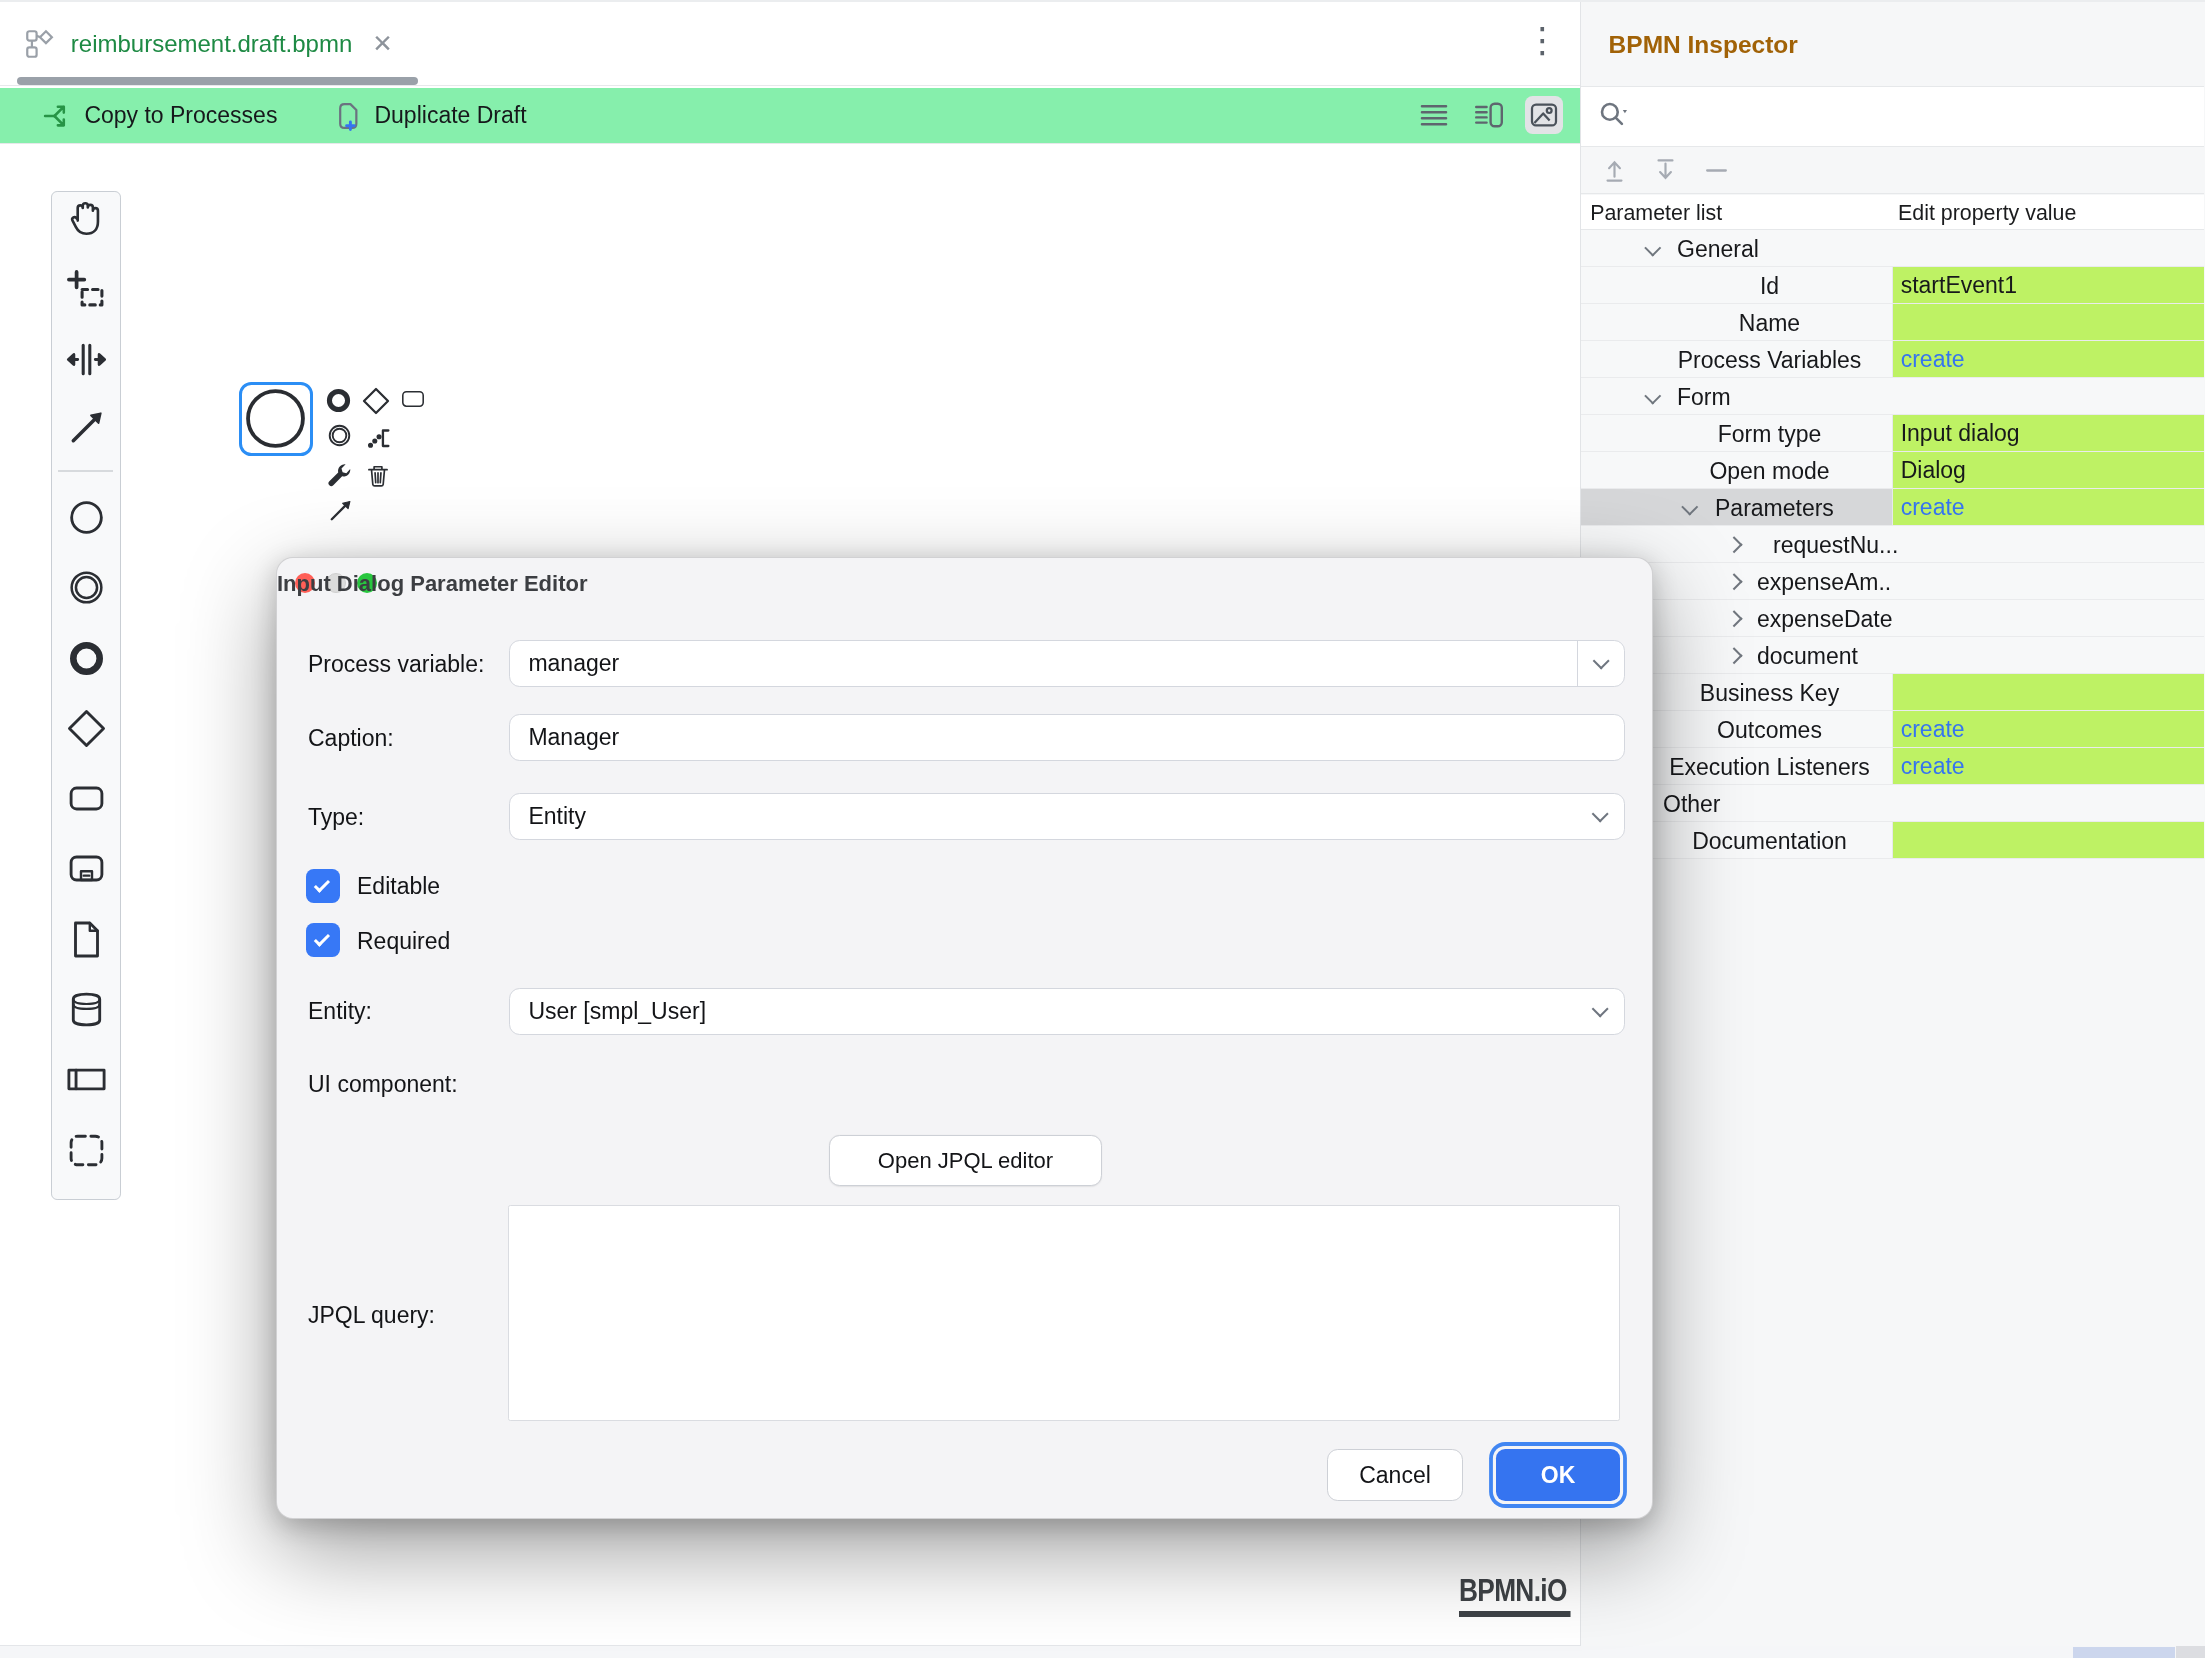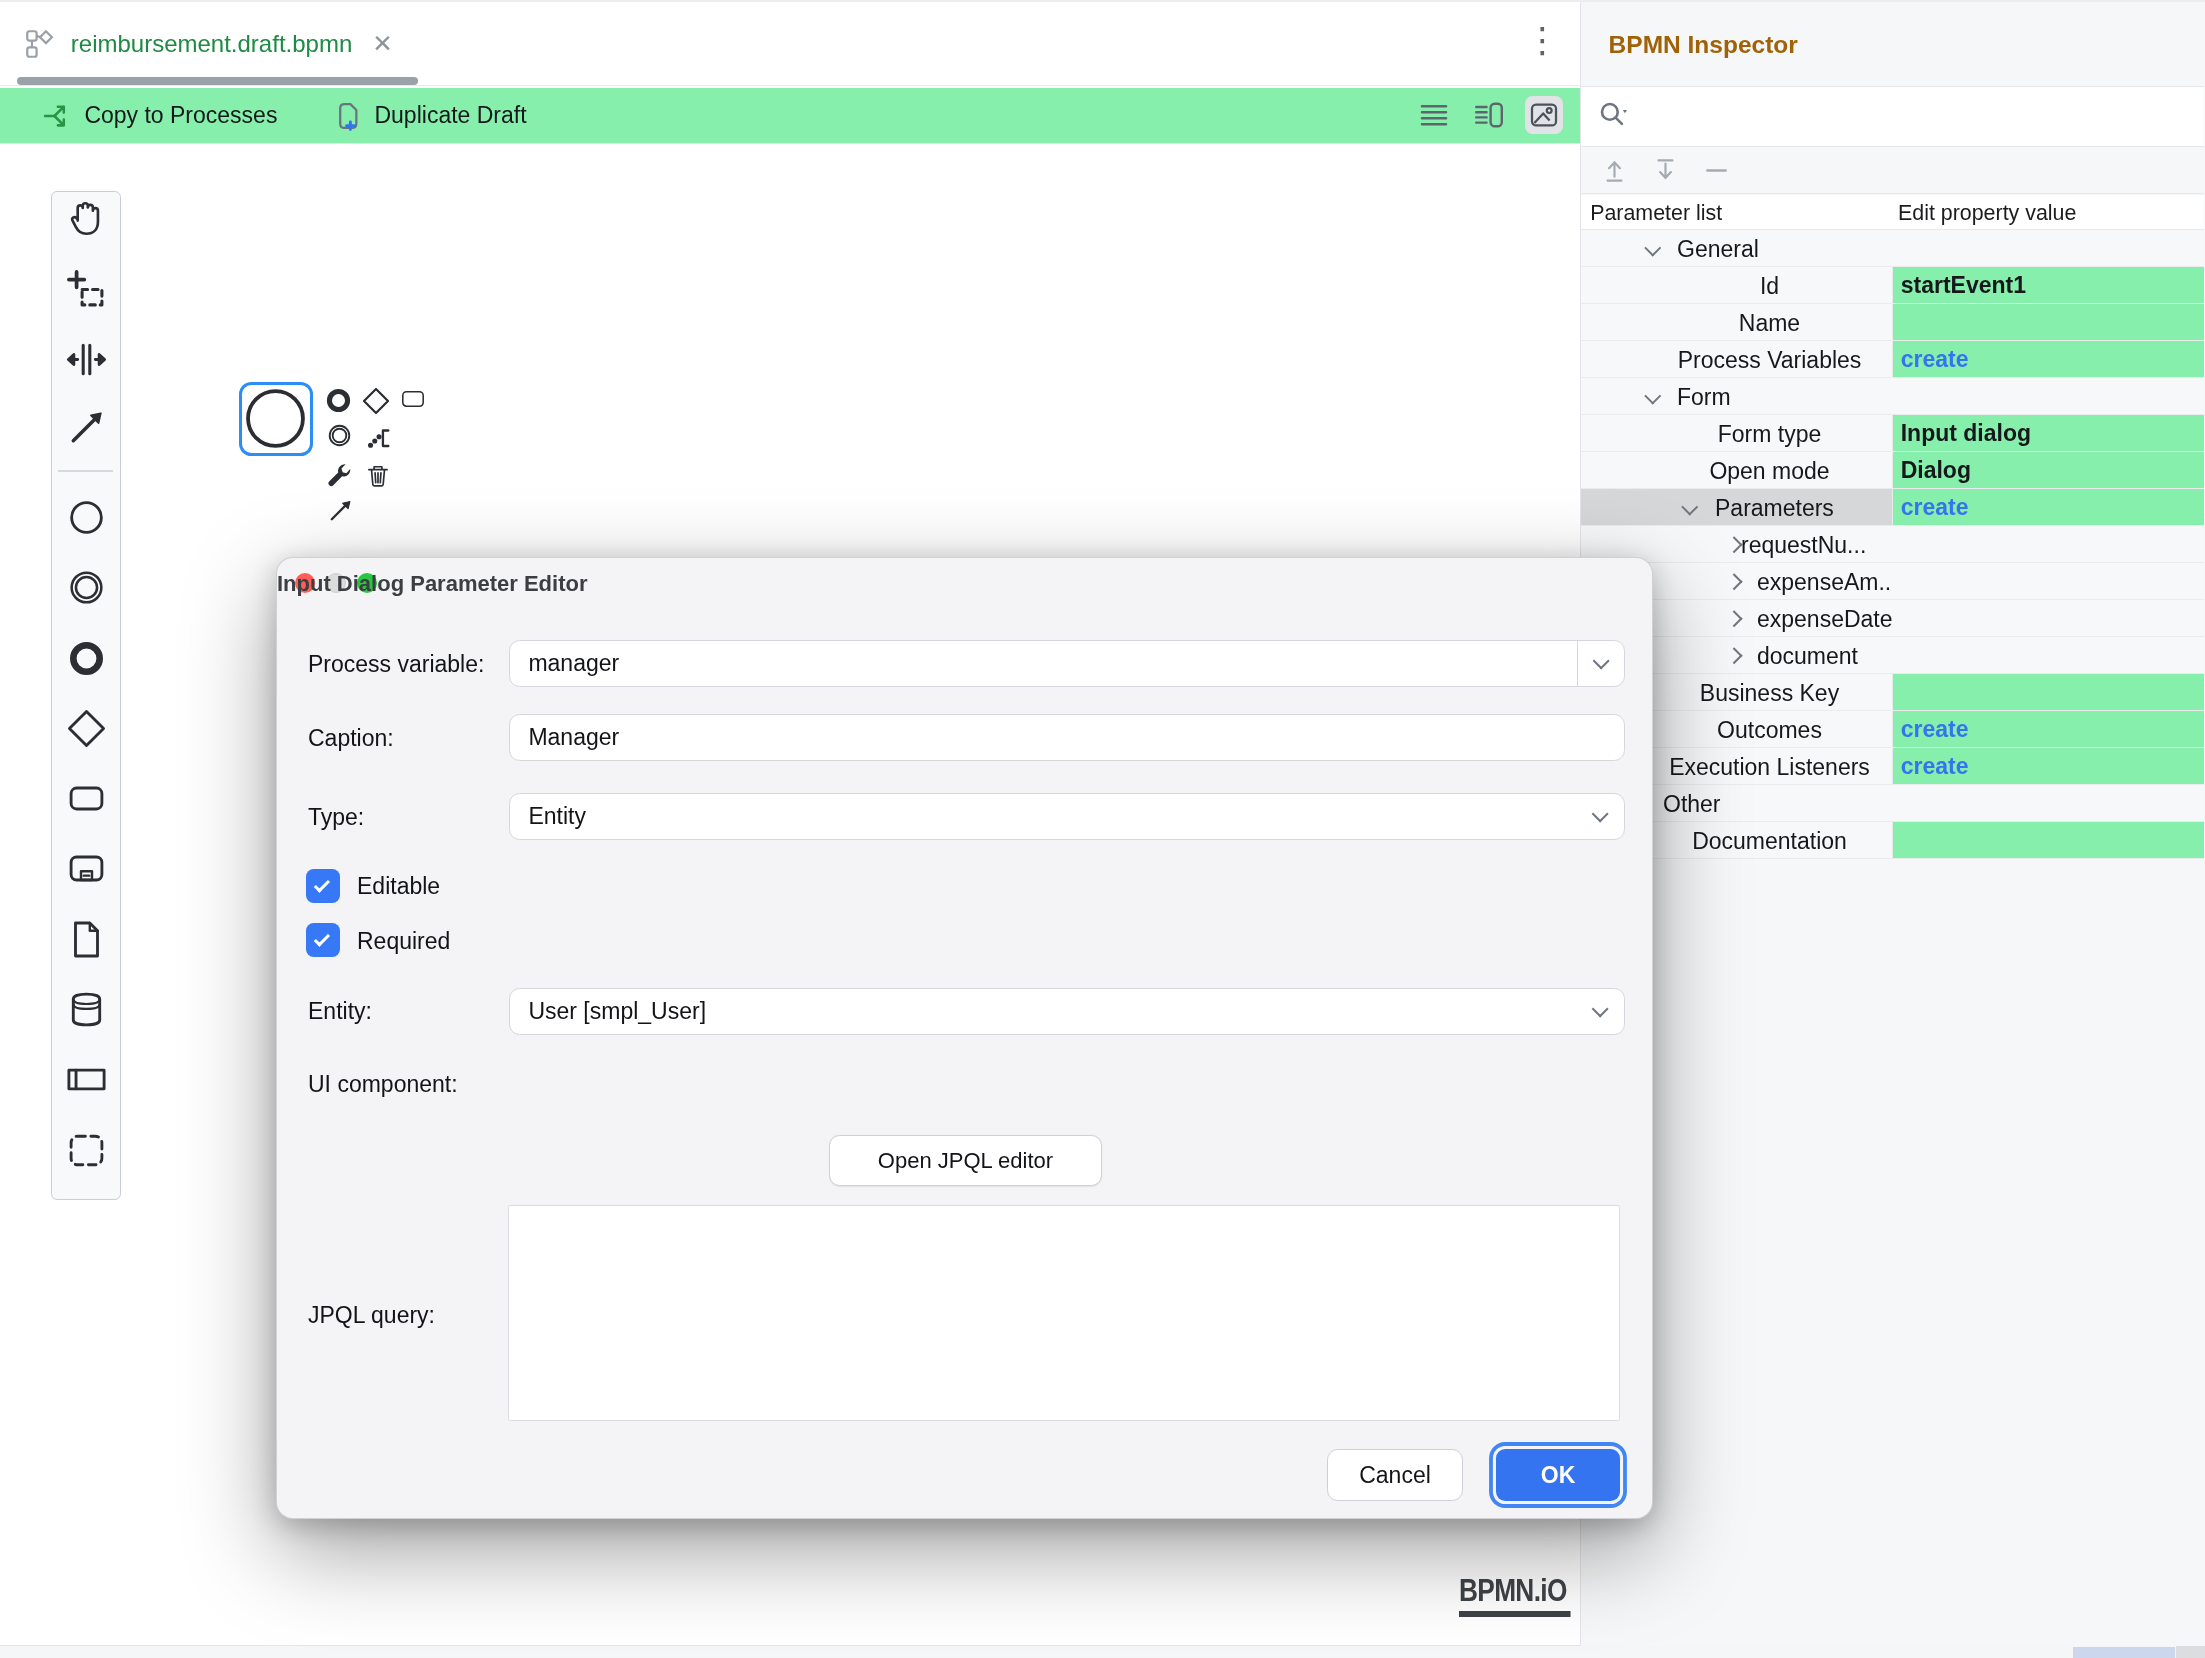--- a/index.html
+++ b/index.html
@@ -51,21 +51,21 @@
   #search-row svg { margin-left:15.3px; }
   #actions-row { position:absolute; left:0; top:145px; width:623px; height:47px; border-bottom:1.5px solid #e6e8ea; display:flex; align-items:center; gap:20px; padding-left:18.4px; }
   #cols-row { position:absolute; left:0; top:193px; width:623px; height:35px; background:#fff; border-bottom:1.5px solid #e6e8ea; font-size:21.4px; color:#1b1c1e; }
   #col-left { position:absolute; left:9.2px; top:6.1px; }
   #col-right { position:absolute; left:317px; top:6.1px; }
   #tree { position:absolute; left:0; top:228px; width:623px; }
 
   .prow { position:relative; height:37px; border-bottom:1.5px solid #eaebed; background:#f7f8f9; font-size:23px; color:#17181b; }
   .prow .labelcell { position:absolute; left:0; top:0; bottom:0; width:312px; background:#f7f8f9; border-right:1.5px solid #e7e9eb; }
   .prow.selected .labelcell { background:#d6d7d9; }
-  .prow .valuecell { position:absolute; left:312px; right:0; top:0; bottom:0; background:#86efac; display:flex; align-items:center; padding-left:7.7px;font-weight:bold; }
+  .prow .valuecell { position:absolute; left:312px; right:0; top:0; bottom:0; background:#bef264; display:flex; align-items:center; padding-left:7.7px; }
   .prow .plabel-center { position:absolute; left:66px; width:245px; top:5.4px; text-align:center; white-space:nowrap; overflow:hidden; }
   .prow .plabel-left { position:absolute; top:5.4px; white-space:nowrap; }
   .prow.group0 .plabel-left { font-weight:700; font-size:24px; }
   .link { color:#3574F0; }
   .cv { position:absolute; width:11.5px; height:11.5px; border-right:2.3px solid #70767E; border-bottom:2.3px solid #70767E; }
   .cv.down { transform:rotate(45deg); top:11.5px; }
   .cv.right { transform:rotate(-45deg); top:13px; }
 
   
   #bottom-border { left:0; top:1645px; width:2205px; height:1.5px; background:#e4e6e9; }
@@ -385,21 +385,21 @@
           <div class="labelcell">
             <span class="cv down" style="left: 103px;"></span>
             <span class="plabel-left" style="left: 134px;">Parameters</span>
           </div>
           <div class="valuecell">
             <span class="link">create</span>
           </div>
         </div>
         <div class="prow param">
           <span class="cv right" style="left: 147px;"></span>
-          <span class="plabel-left" style="left: 160px; text-align: right;">requestNu...</span>
+          <span class="plabel-left" style="left: 192px; text-align: right;">requestNu...</span>
         </div>
         <div class="prow param">
           <span class="cv right" style="left: 147px;"></span>
           <span class="plabel-left" style="left: 176px;">expenseAm..</span>
         </div>
         <div class="prow param">
           <span class="cv right" style="left: 147px;"></span>
           <span class="plabel-left" style="left: 176px;">expenseDate</span>
         </div>
         <div class="prow param">

